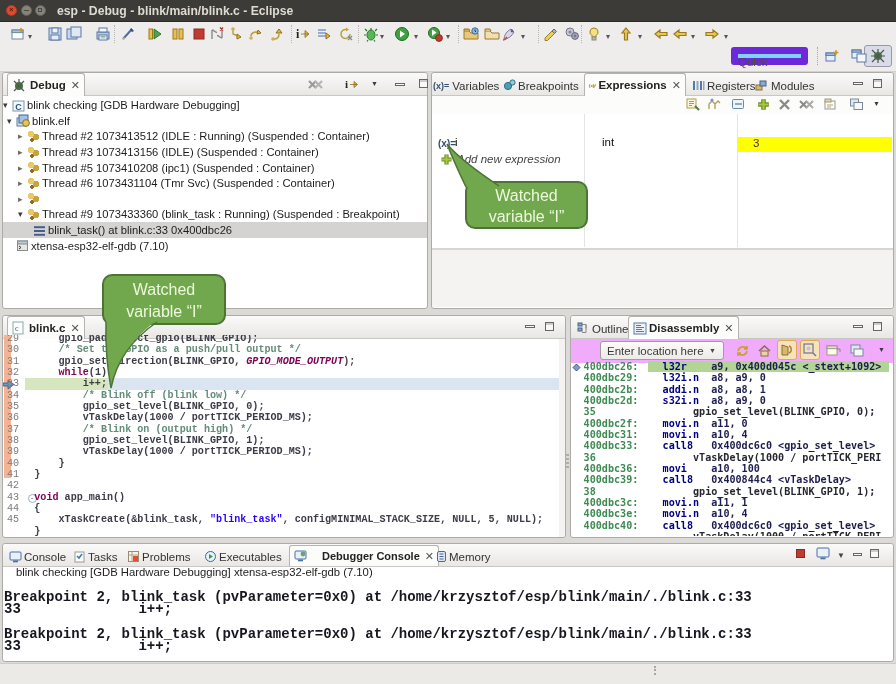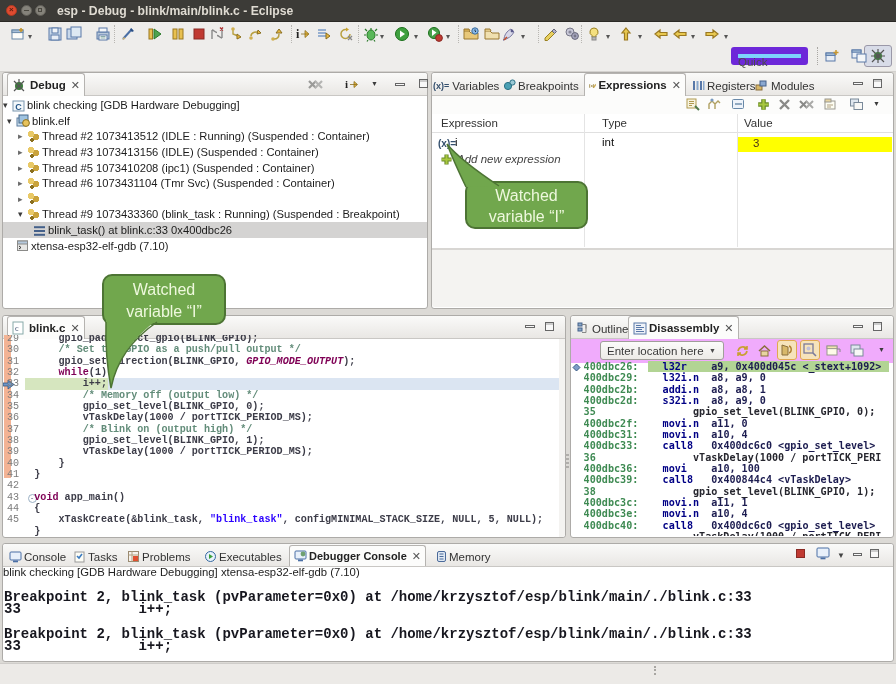--- a/index.html
+++ b/index.html
@@ -353,25 +353,20 @@
         <rect x="2" y="4" width="10" height="8" fill="#fdfdf2" stroke="#9a9890"></rect>
         <rect x="2" y="2" width="6" height="3" fill="#e8d5a0" stroke="#9a9890"></rect>
         <path d="M4 8h6M4 10h4" stroke="#b0a080"></path>
       </svg>
     <svg class="abs" style="left:417px;top:1px" width="15" height="15" viewBox="0 0 15 15">
         <rect x="1.5" y="2" width="8" height="7" fill="#dfe7ef" stroke="#7a8a9a"></rect>
         <rect x="5" y="5.5" width="8.5" height="7" fill="#f8f8f6" stroke="#7a8a9a"></rect>
       </svg>
     <div class="abs" style="left:441px;top:4px;color:#3a3a3a;font-size:7px">▼</div>
   </div>
-  <div class="abs" style="left:0;top:41px;right:0;height:19px;border-bottom:1px solid #e0e0e0;font-size:11.5px;color:#333">
-     <span class="abs" style="left:9px;top:3px">Expression</span>
-     <span class="abs" style="left:170px;top:3px">Type</span>
-     <span class="abs" style="left:312px;top:3px">Value</span>
-  </div>
   <div class="abs" style="left:152px;top:41px;width:1px;bottom:61px;background:#e4e4e4"></div>
   <div class="abs" style="left:305px;top:41px;width:1px;bottom:61px;background:#e4e4e4"></div>
   <div class="abs" style="left:306px;top:64px;width:154px;height:15px;background:#ffff00;color:#4d3319;font-size:11.5px;padding-left:15px">3</div>
   <div class="abs" style="left:6px;top:65px;font-size:10px;color:#35506e"><b>(x)=</b></div>
   <div class="abs" style="left:23px;top:63px;font-size:11.5px;color:#111">i</div>
   <div class="abs" style="left:170px;top:63px;font-size:11.5px;color:#111">int</div>
   <svg class="abs" style="left:8px;top:80px" width="13" height="13" viewBox="0 0 13 13">
       <path d="M6.5 1.5v10M1.5 6.5h10" stroke="#6a8a28" stroke-width="4.2"></path>
       <path d="M6.5 1.9v9.2M1.9 6.5h9.2" stroke="#a8c83e" stroke-width="2"></path>
     </svg>
@@ -415,21 +410,21 @@
 42
 43
 44
 45</pre>
     <div class="abs" style="left:24.6px;top:158.5px;width:9px;height:9px;border:1px solid #9ab0c4;border-radius:50%;color:#557;font-size:8px;line-height:6.5px;text-align:center;background:#fff">-</div>
     <pre class="mono" style="position:absolute;left:31.3px;top:-2px;font-size:10.1px;line-height:11.33px;font-weight:bold;color:#3c3c48">    gpio_pad_select_gpio(BLINK_GPIO);
     <i class="cm">/* Set the GPIO as a push/pull output */</i>
     gpio_set_direction(BLINK_GPIO, <i class="mc">GPIO_MODE_OUTPUT</i>);
     <b class="kw">while</b>(1)
         i++;
-        <i class="cm">/* Memory off (output low) */</i>
+        <i class="cm">/* Blink off (blink low) */</i>
         gpio_set_level(BLINK_GPIO, 0);
         vTaskDelay(1000 / portTICK_PERIOD_MS);
         <i class="cm">/* Blink on (output high) */</i>
         gpio_set_level(BLINK_GPIO, 1);
         vTaskDelay(1000 / portTICK_PERIOD_MS);
     }
 }
 
 <b class="kw">void</b> app_main()
 {
@@ -531,38 +526,38 @@
     <div class="tabu" style="left:196px"><svg class="ic" width="13" height="13" viewBox="0 0 13 13">
           <circle cx="6.5" cy="6.5" r="5" fill="#e8f2fc" stroke="#3468a0"></circle>
           <path d="M5 4l4 2.5L5 9z" fill="#3aa03a"></path>
         </svg>Executables</div>
     <div class="tab" style="left:286px;height:21px;top:1px">
         <svg class="ic" width="13" height="12" viewBox="0 0 13 12">
           <rect x="1" y="1" width="11" height="8" rx="1" fill="#e8f0fa" stroke="#4a6fa5"></rect>
           <rect x="4" y="9.5" width="5" height="1.8" fill="#4a6fa5"></rect>
           <circle cx="9" cy="4" r="2.4" fill="#70a070"></circle>
         </svg>
-        <b style="margin-left:0;font-size:11px">Debugger Console</b>
+        <b style="margin-left:13px;font-size:11px">Debugger Console</b>
         <span class="x">✕</span>
       </div>
     <div class="tabu" style="left:428px"><svg class="ic" width="11" height="13" viewBox="0 0 11 13">
           <rect x="1.5" y="1.5" width="8" height="10" rx="1.5" fill="#dfe8f2" stroke="#4a6a9a"></rect>
           <path d="M3.5 4h4M3.5 6.5h4M3.5 9h4" stroke="#4a6a9a"></path>
         </svg>Memory</div>
     <div class="abs" style="right:88px;top:5px;width:9px;height:9px;background:#c03a32;border:1px solid #8a2a24"></div>
     <svg class="abs" style="right:63px;top:3px" width="14" height="13" viewBox="0 0 14 13">
         <rect x="1" y="1" width="12" height="9" rx="1" fill="#e8f0fa" stroke="#4a6fa5"></rect>
         <rect x="4.5" y="10.5" width="5" height="1.8" fill="#4a6fa5"></rect>
       </svg>
     <div class="abs" style="right:48px;top:7px;color:#444;font-size:8px">▼</div>
     <div class="abs" style="right:31px;top:9px;width:9px;height:3px;border:1px solid #666;background:#f8f8f8"></div>
     <div class="abs" style="right:14px;top:5px;width:9px;height:9px;border:1px solid #666;background:#f8f8f8;box-shadow:inset 0 2px #ccc"></div>
   </div>
   <div class="abs" style="left:0;top:23px;right:0;bottom:0;overflow:hidden" id="console">
-    <div class="abs" style="left:0px;top:-1px;font-size:11.3px;color:#222">blink checking [GDB Hardware Debugging] xtensa-esp32-elf-gdb (7.10)</div>
+    <div class="abs" style="left:13px;top:-1px;font-size:11.3px;color:#222">blink checking [GDB Hardware Debugging] xtensa-esp32-elf-gdb (7.10)</div>
     <pre class="mono" style="position:absolute;left:1px;top:24px;font-size:14px;line-height:12.3px;font-weight:bold;color:#17171f">Breakpoint 2, blink_task (pvParameter=0x0) at /home/krzysztof/esp/blink/main/./blink.c:33
 33              i++;
 
 Breakpoint 2, blink_task (pvParameter=0x0) at /home/krzysztof/esp/blink/main/./blink.c:33
 33              i++;</pre>
   </div>
 </div>
 
 <div class="abs" style="left:565px;top:454px;width:4px;height:14px;background:repeating-linear-gradient(#b0aeab 0 2px,transparent 2px 4px)"></div>
 

